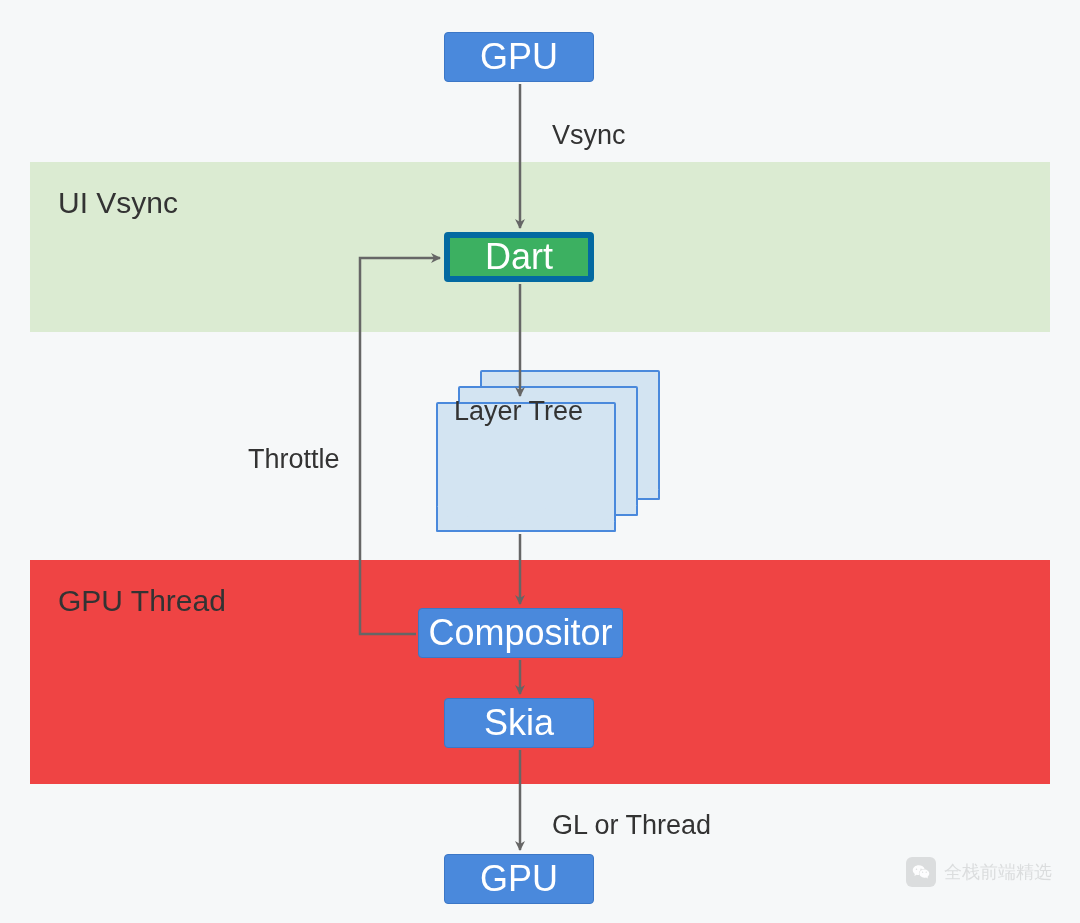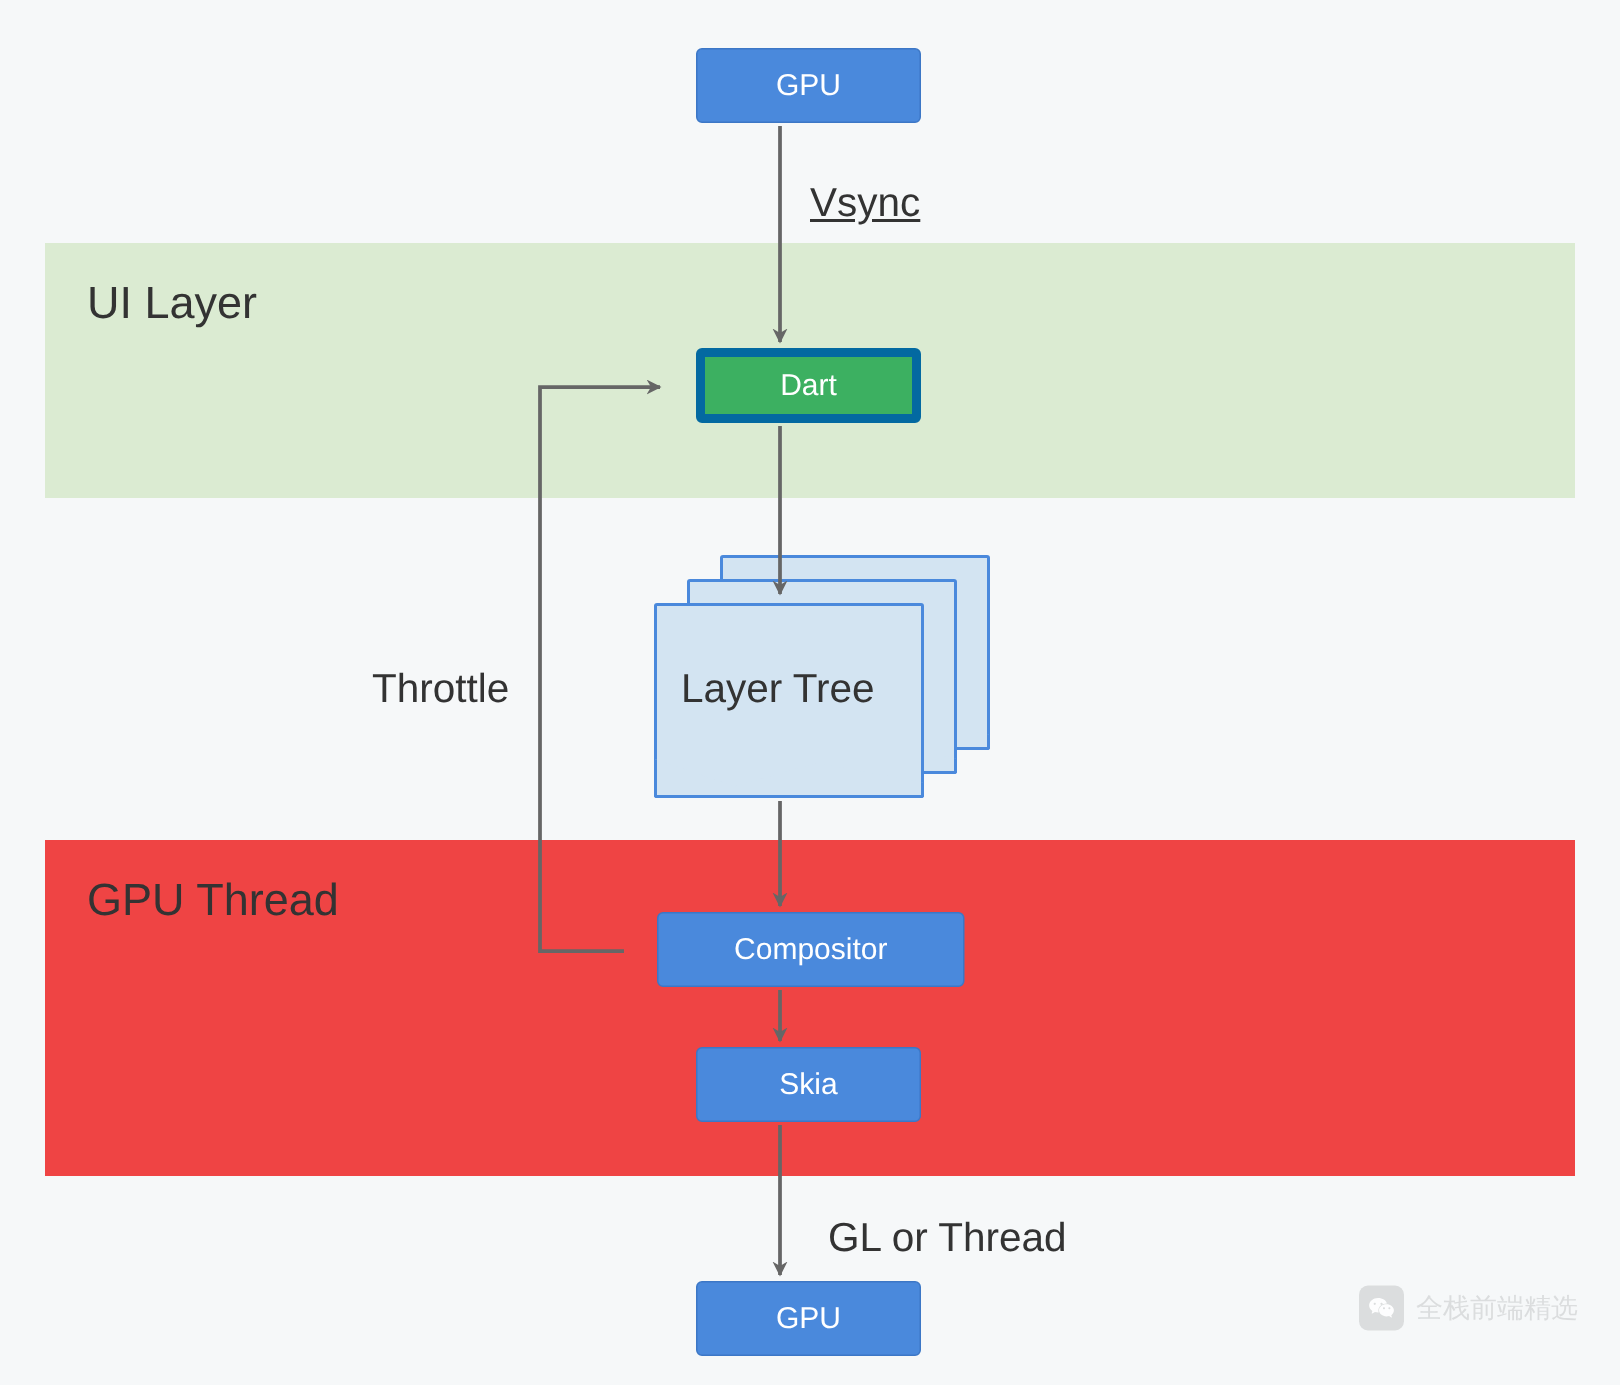--- a/index.html
+++ b/index.html
@@ -41,23 +41,22 @@
     font-size: 30px;
     color: #333;
   }
 
   
   .node {
     position: absolute;
     display: flex;
     align-items: center;
     justify-content: center;
-    font-size: 20px;
+    font-size: 36px;
     border-radius: 4px;
-    margin-left: 20px;
   }
   .node-blue {
     background: #4a89dc;
     color: #fff;
     border: 1px solid #3c77c6;
   }
   .node-green {
     background: #3cb061;
     color: #fff;
     border: 6px solid #0369a1;
@@ -93,39 +92,39 @@
     bottom: -2px;
     height: 24px;
     background: #d3e4f2;
     border: 2px solid #4a89dc;
     border-top: none;
     border-radius: 0 0 2px 2px;
     clip-path: polygon(0 0, 30% 70%, 60% 10%, 100% 60%, 100% 100%, 0 100%);
   }
   .doc3 { left: 44px; top: 0px; }
   .doc2 { left: 22px; top: 16px; }
-  .doc1 { left: 0px;  top: 32px; display:flex; align-items:center; justify-content:flex-start; padding-left:16px; font-size:27px; color:#333; }
+  .doc1 { left: 0px;  top: 32px; display:flex; justify-content:flex-start; padding-left:16px; font-size:27px; color:#333; }
   .doc1 span { position: relative; z-index: 2; top: -8px; }
 
   
   svg.arrows {
     position: absolute;
     inset: 0;
     width: 1080px;
     height: 923px;
     pointer-events: none;
   }
 
   
   .edge-label {
     position: absolute;
     font-size: 27px;
     color: #333;
   }
-  .lbl-vsync    { left: 540px; top: 120px; text-decoration: underline; }
+  .lbl-vsync    { left: 552px; top: 120px; }
   .lbl-throttle { left: 248px; top: 444px; }
   .lbl-gl       { left: 552px; top: 810px; }
 
   
   .watermark {
     position: absolute;
     right: 28px;
     bottom: 36px;
     display: flex;
     align-items: center;
@@ -141,21 +140,21 @@
     display:flex; align-items:center; justify-content:center;
     color:#fff; font-size:18px;
   }
 </style>
 </head>
 <body>
 
 <div class="canvas">
 
   <div class="band band-ui">
-    <div class="band-label">UI Layer</div>
+    <div class="band-label">UI Vsync</div>
   </div>
   <div class="band band-gpu">
     <div class="band-label">GPU Thread</div>
   </div>
 
   <div class="node node-blue gpu-top">
     <span>GPU</span>
   </div>
 
   <div class="node node-green dart">

